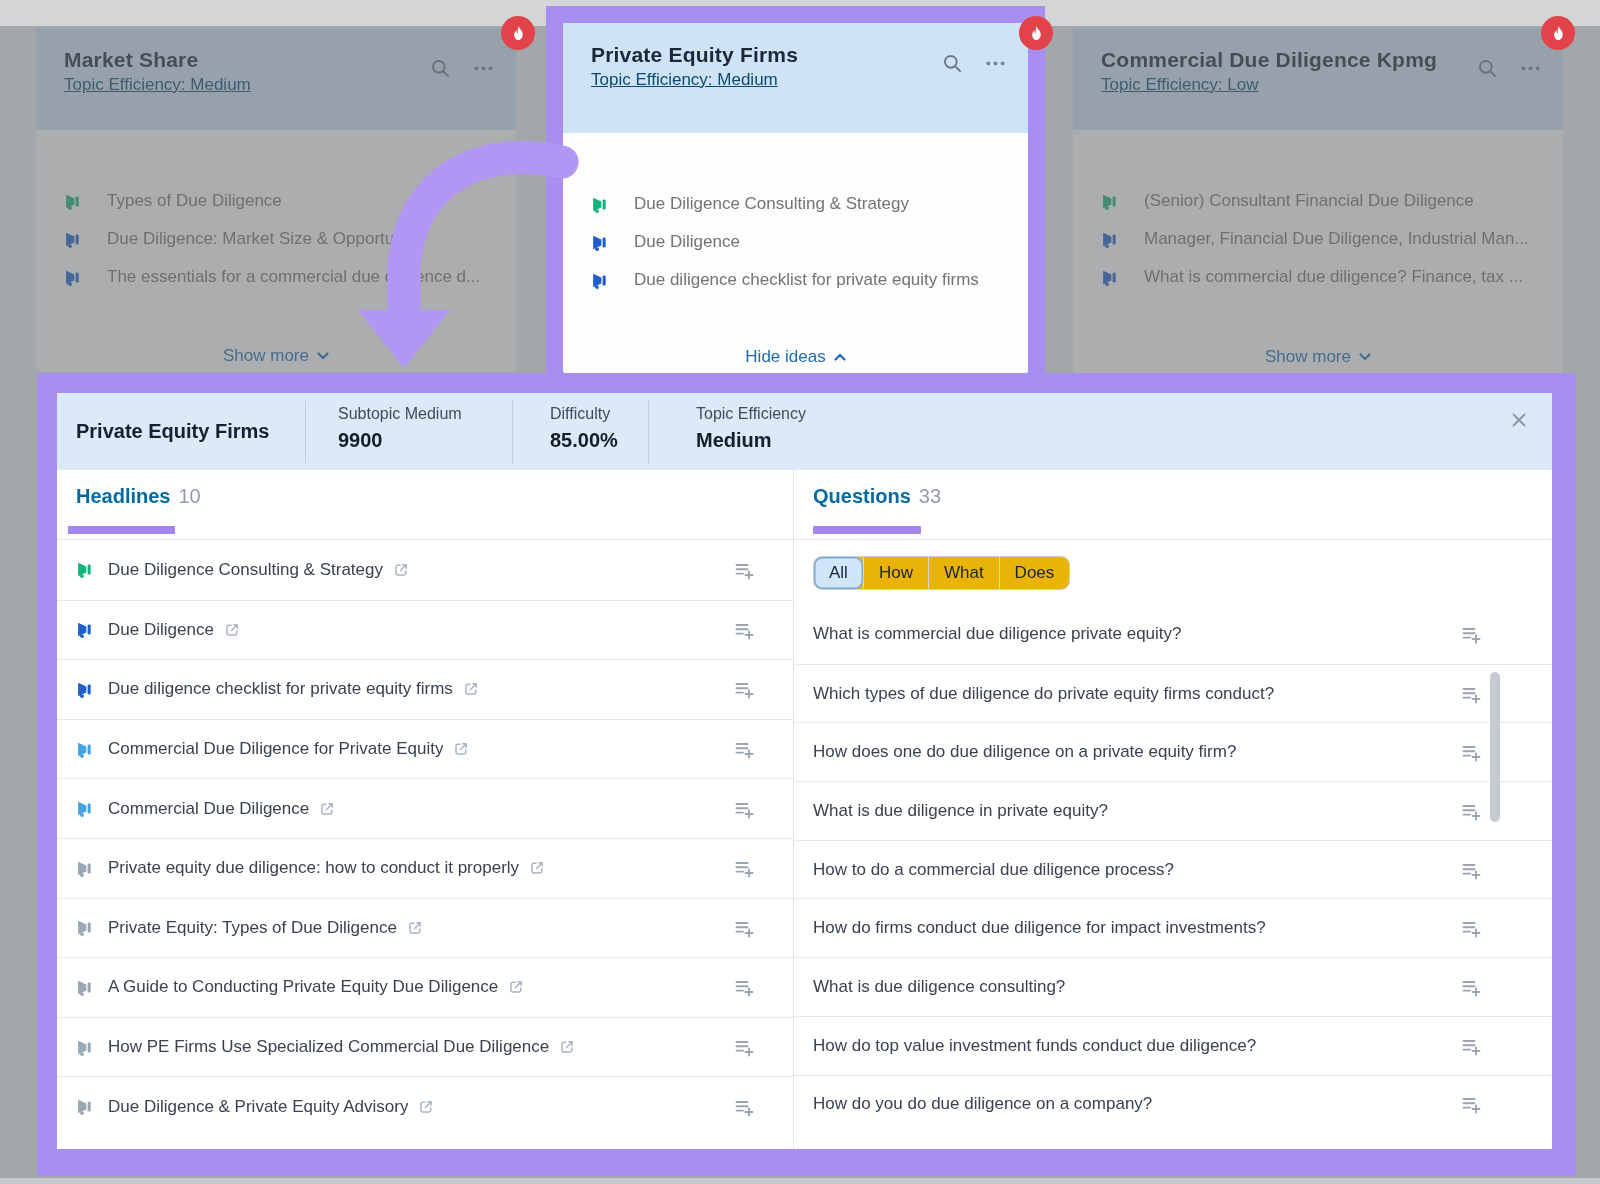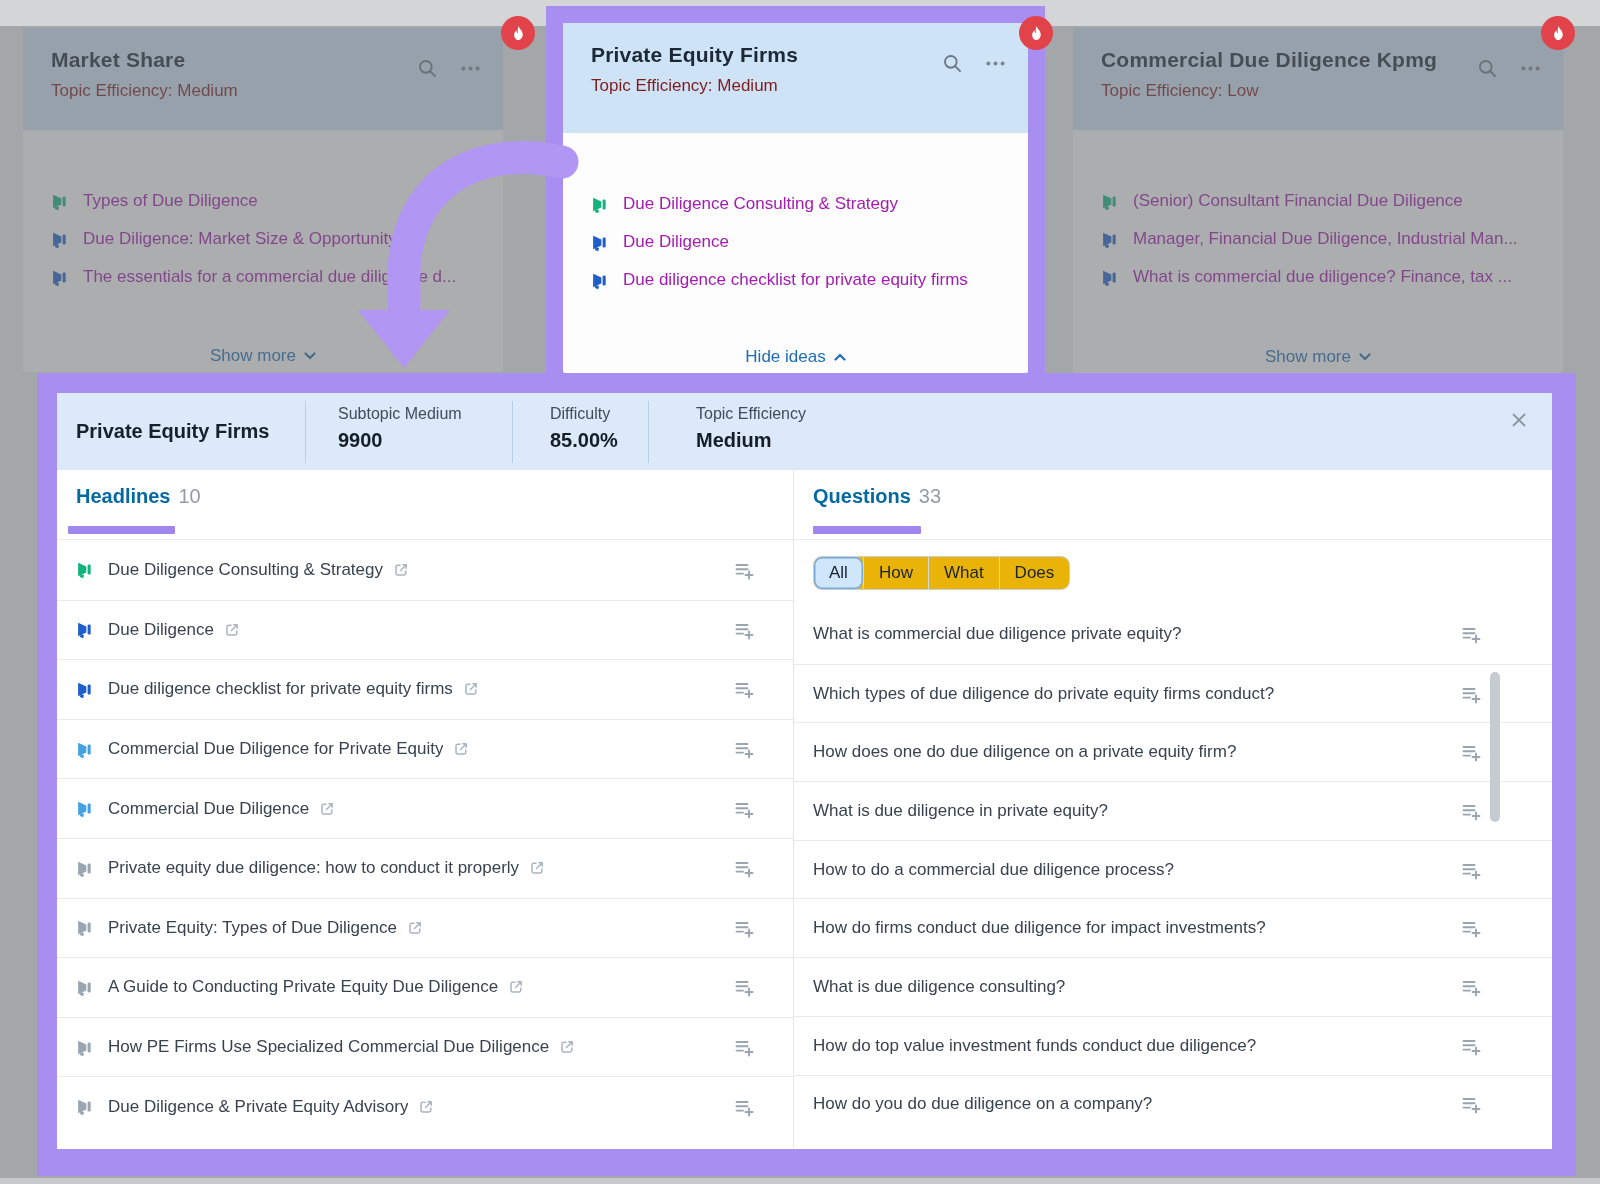--- a/index.html
+++ b/index.html
@@ -8,24 +8,24 @@
 
   
   .overlay{position:absolute;inset:0;background:rgba(104,107,110,.55);z-index:20;}
   .topstrip{position:absolute;left:0;top:0;width:1600px;height:26px;background:#d3d5d7;z-index:30;}
   .botstrip{position:absolute;left:0;top:1178px;width:1600px;height:6px;background:#c7c9cb;z-index:30;}
 
   
   .card{position:absolute;background:#fdfdfe;border-radius:2px;z-index:10;}
   .card-head{background:#cfe3f7;height:102px;padding:20px 24px 0 28px;position:relative;box-sizing:border-box;}
   .card-title{font-size:21px;font-weight:bold;color:#1c2836;letter-spacing:.2px;}
-  .card-sub{font-size:17px;color:#7f1d1d;margin-top:9px;}
+  .card-sub{font-size:17px;color:#0c4a6e;margin-top:3px;text-decoration:underline;}
   .head-icons{position:absolute;right:22px;top:30px;display:flex;gap:22px;align-items:center;}
   .card-body{position:relative;height:calc(100% - 102px);padding:52px 24px 0 28px;box-sizing:border-box;}
-  .card-item{display:flex;align-items:center;gap:13px;height:38px;font-size:17px;color:#a21caf;
+  .card-item{display:flex;align-items:center;gap:24px;height:38px;font-size:17px;color:#737373;
              white-space:nowrap;overflow:hidden;}
   .card-foot{position:absolute;bottom:6px;left:0;right:0;display:flex;justify-content:center;gap:8px;
              align-items:center;font-size:17px;color:#1d6db6;font-weight:500;cursor:pointer;}
 
   .card2wrap{position:absolute;left:546px;top:6px;width:499px;height:367px;background:#a98ef2;
              padding:17px 17px 0 17px;z-index:40;box-sizing:border-box;}
   .card2wrap .card{position:relative;width:100%;height:350px;z-index:auto;}
   .card2wrap .card-head{height:110px;}
   .card2wrap .card-body{height:calc(100% - 110px);}
 
@@ -119,21 +119,21 @@
       <path d="M1.5 1.5 L6 6 L10.5 1.5" fill="none" stroke="currentColor" stroke-width="2.2" stroke-linecap="round" stroke-linejoin="round"></path>
     </symbol>
     <symbol id="i-x" viewBox="0 0 16 16">
       <path d="M2.5 2.5 L13.5 13.5 M13.5 2.5 L2.5 13.5" stroke="currentColor" stroke-width="1.8" stroke-linecap="round"></path>
     </symbol>
   </defs>
 </svg>
 
 <div class="stage">
 
-  <div class="card" style="left:23px;top:28px;width:480px;height:344px">
+  <div class="card" style="left:36px;top:28px;width:480px;height:344px">
     <div class="card-head">
       <div class="card-title">Market Share</div>
       <div class="card-sub">Topic Efficiency: Medium</div>
       <div class="head-icons">
         <svg class="sicon">
             <use href="#i-search"></use>
           </svg>
         <svg class="dicon" fill="currentColor">
             <use href="#i-dots"></use>
           </svg>

